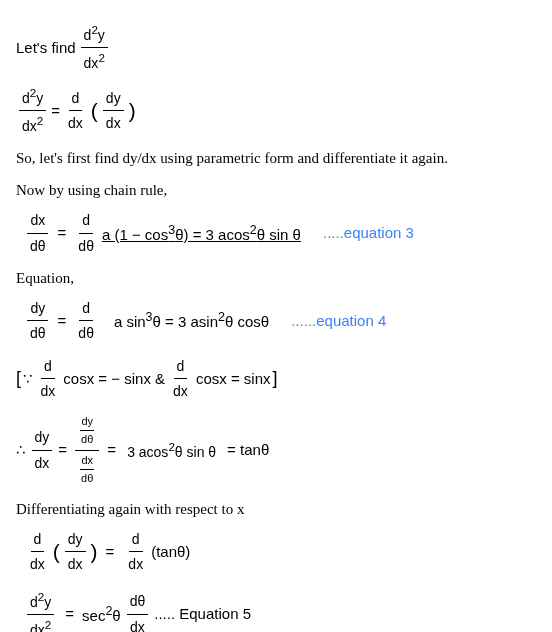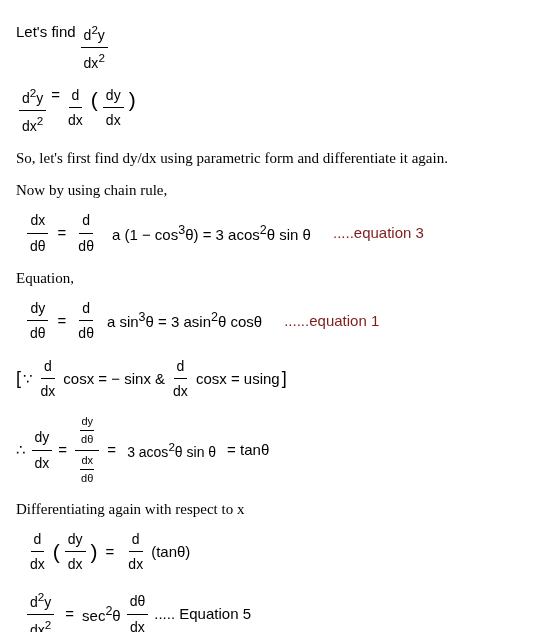--- a/index.html
+++ b/index.html
@@ -13,32 +13,33 @@
       font-size: 15px;
       color: #000000;
       width: 552px;
       min-height: 632px;
       padding: 12px 16px;
       line-height: 1.6;
     }
     .line {
       margin: 6px 0;
       display: flex;
+      align-items: center;
       flex-wrap: wrap;
       gap: 2px;
     }
     .section {
       margin: 8px 0;
     }
     .indent {
       margin-left: 8px;
     }
     .equation-label {
       margin-left: 20px;
-      color: #7f1d1d;
+      color: #3b82f6;
       text-align: right;
     }
     .big-frac {
       display: inline-flex;
       flex-direction: column;
       align-items: center;
       vertical-align: middle;
       margin: 0 3px;
     }
     .big-frac .num {
@@ -126,57 +127,57 @@
   <div class="line indent" style="margin-top:6px; align-items:center;">
     <span class="big-frac">
       <span class="num">dx</span>
       <span class="den">dθ</span>
     </span>
     <span style="margin:0 4px;">=</span>
     <span class="big-frac">
       <span class="num">d</span>
       <span class="den">dθ</span>
     </span>
-    <span style="margin-left:10px;">a (1 − cos<sup>3</sup>θ) = 3 acos<sup>2</sup>θ sin θ</span>
+    <span style="margin-left:0;text-decoration:underline;">a (1 − cos<sup>3</sup>θ) = 3 acos<sup>2</sup>θ sin θ</span>
     <span class="equation-label">.....equation 3</span>
   </div>
 </div>
 
 <div class="section">
   <p>Equation,</p>
 
   <div class="line indent" style="margin-top:6px; align-items:center;">
     <span class="big-frac">
       <span class="num">dy</span>
       <span class="den">dθ</span>
     </span>
     <span style="margin:0 4px;">=</span>
     <span class="big-frac">
       <span class="num">d</span>
       <span class="den">dθ</span>
     </span>
-    <span style="margin-left:5px;">a sin<sup>3</sup>θ = 3 asin<sup>2</sup>θ cosθ</span>
-    <span class="equation-label">......equation 1</span>
+    <span style="margin-left:12px;">a sin<sup>3</sup>θ = 3 asin<sup>2</sup>θ cosθ</span>
+    <span class="equation-label">......equation 4</span>
   </div>
 </div>
 
 <div class="section">
   <div class="line" style="align-items:center;">
     <span class="bracket">[</span>
     <span>∵</span>
     <span class="big-frac">
       <span class="num">d</span>
       <span class="den">dx</span>
     </span>
     <span>cosx = − sinx &amp;</span>
     <span class="big-frac">
       <span class="num">d</span>
       <span class="den">dx</span>
     </span>
-    <span>cosx = using</span>
+    <span>cosx = sinx</span>
     <span class="bracket">]</span>
   </div>
 </div>
 
 <div class="section">
   <div class="line" style="align-items:center; margin-top:8px;">
     <span>∴</span>
     <span class="big-frac" style="margin:0 4px;">
       <span class="num">dy</span>
       <span class="den">dx</span>

